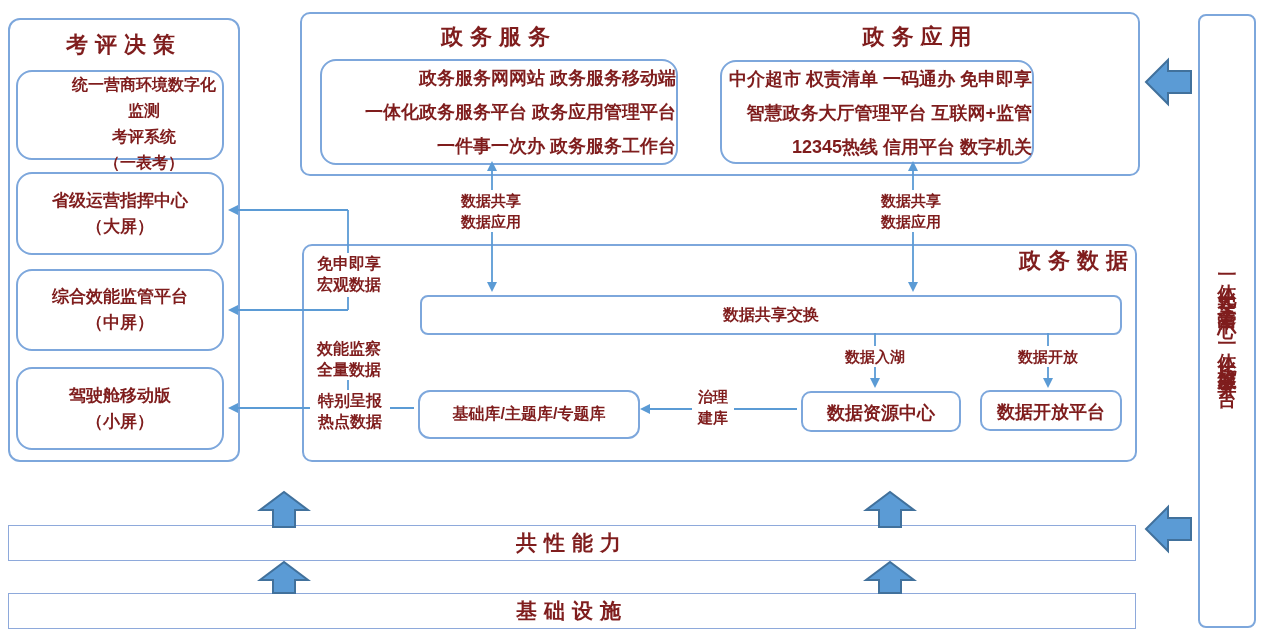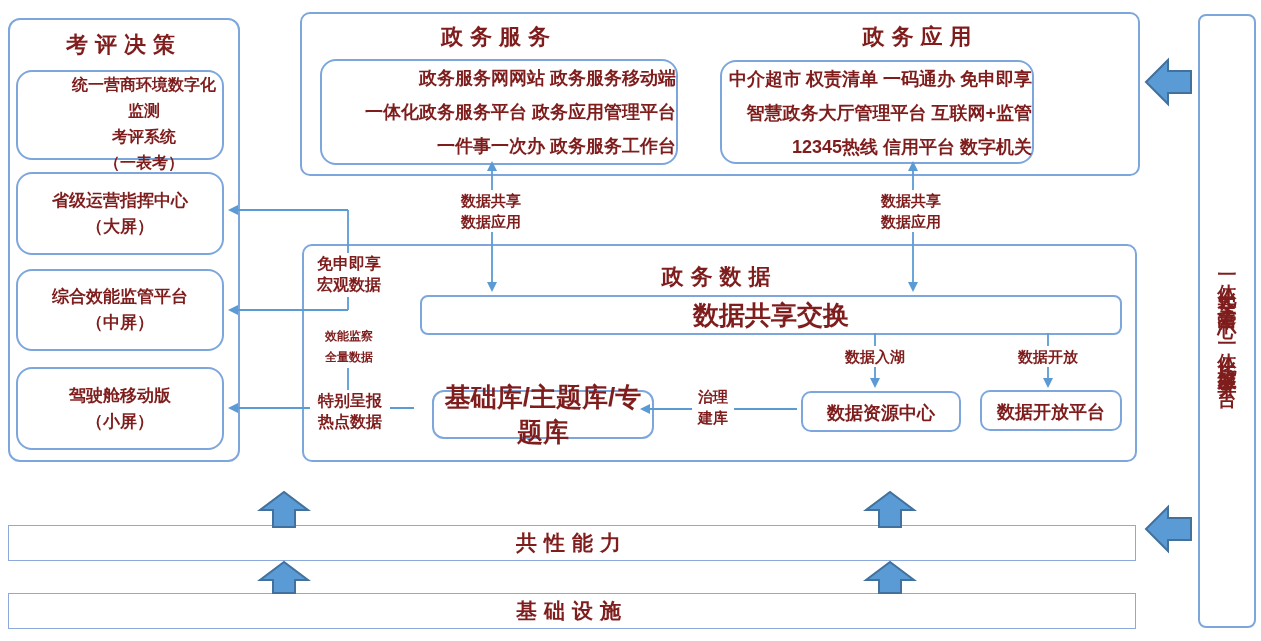--- a/index.html
+++ b/index.html
@@ -11,21 +11,21 @@
         display:flex;flex-direction:column;align-items:center;justify-content:space-evenly;
         text-align:center;}
   .sbox{border:2px solid #7da7dc;border-radius:10px;background:#ffffff;
         display:flex;align-items:center;justify-content:center;text-align:center;}
   .bar{border:1.5px solid #8ea9db;background:#ffffff;
        display:flex;align-items:center;justify-content:center;text-align:center;}
   .title{font-size:22px;letter-spacing:7px;text-align:center;white-space:nowrap;}
   .t18{font-size:18px;line-height:34px;align-items:flex-end;}
   .t17{font-size:17px;line-height:26px;}
   .t16{font-size:16px;line-height:26px;padding-left:48px;}
-  .t19{font-size:26px;}
+  .t19{font-size:16px;}
   .lbl{position:absolute;background:#ffffff;font-size:15px;line-height:21px;
        text-align:center;z-index:6;}
   #connector-layer{position:absolute;left:0;top:0;z-index:5;}
   .vtext{writing-mode:vertical-rl;text-orientation:upright;font-size:19px;letter-spacing:5px;
          display:flex;align-items:center;justify-content:center;}
 </style>
 </head>
 <body>
 
 <div id="canvas">
@@ -68,23 +68,23 @@
     </div>
     <div class="abs title" style="left:437px;top:8px;width:363px;">政务应用</div>
     <div class="abs ibox t18" style="left:418px;top:46px;width:314px;height:104px;">
       <div>中介超市 权责清单 一码通办 免申即享</div>
       <div>智慧政务大厅管理平台 互联网+监管</div>
       <div>12345热线 信用平台 数字机关</div>
     </div>
   </div>
 
   <div class="abs panel" style="left:302px;top:244px;width:835px;height:218px;border-radius:10px;">
-    <div class="abs title" style="left:0;top:16px;width:100%;">政务数据</div>
+    <div class="abs title" style="left:0;top:0;width:100%;text-align:right;">政务数据</div>
     <div class="abs sbox t19" style="left:116px;top:49px;width:702px;height:40px;border-radius:8px;">数据共享交换</div>
-    <div class="abs sbox t19" style="left:128px;top:144px;width:222px;height:49px;border-radius:12px;">基础库/主题库/专题库</div>
+    <div class="abs sbox t19" style="left:114px;top:144px;width:222px;height:49px;border-radius:12px;">基础库/主题库/专题库</div>
     <div class="abs sbox t18" style="left:497px;top:145px;width:160px;height:41px;">数据资源中心</div>
     <div class="abs sbox t18" style="left:676px;top:144px;width:142px;height:41px;">数据开放平台</div>
   </div>
 
   <div class="abs bar title" style="left:8px;top:525px;width:1128px;height:36px;font-size:21px;">共性能力</div>
   <div class="abs bar title" style="left:8px;top:593px;width:1128px;height:36px;font-size:21px;">基础设施</div>
 
   <div class="abs panel vtext" style="left:1198px;top:14px;width:58px;height:614px;border-radius:8px;">一体化安全运营中心＋一体化运维服务平台</div>
 
   <svg id="connector-layer" width="1261" height="641" viewBox="0 0 1261 641">
@@ -142,21 +142,21 @@
   <div class="lbl" style="left:838px;top:346px;width:74px;">数据入湖</div>
   <div class="lbl" style="left:1011px;top:346px;width:74px;">数据开放</div>
   <div class="lbl" style="left:692px;top:386px;width:42px;">
     <div>治理</div>
     <div>建库</div>
   </div>
   <div class="lbl" style="left:309px;top:253px;width:80px;font-size:16px;">
     <div>免申即享</div>
     <div>宏观数据</div>
   </div>
-  <div class="lbl" style="left:309px;top:326px;width:80px;font-size:12px;">
+  <div class="lbl" style="left:309px;top:338px;width:80px;font-size:16px;">
     <div>效能监察</div>
     <div>全量数据</div>
   </div>
   <div class="lbl" style="left:310px;top:390px;width:80px;font-size:16px;">
     <div>特别呈报</div>
     <div>热点数据</div>
   </div>
 
 </div>
 

